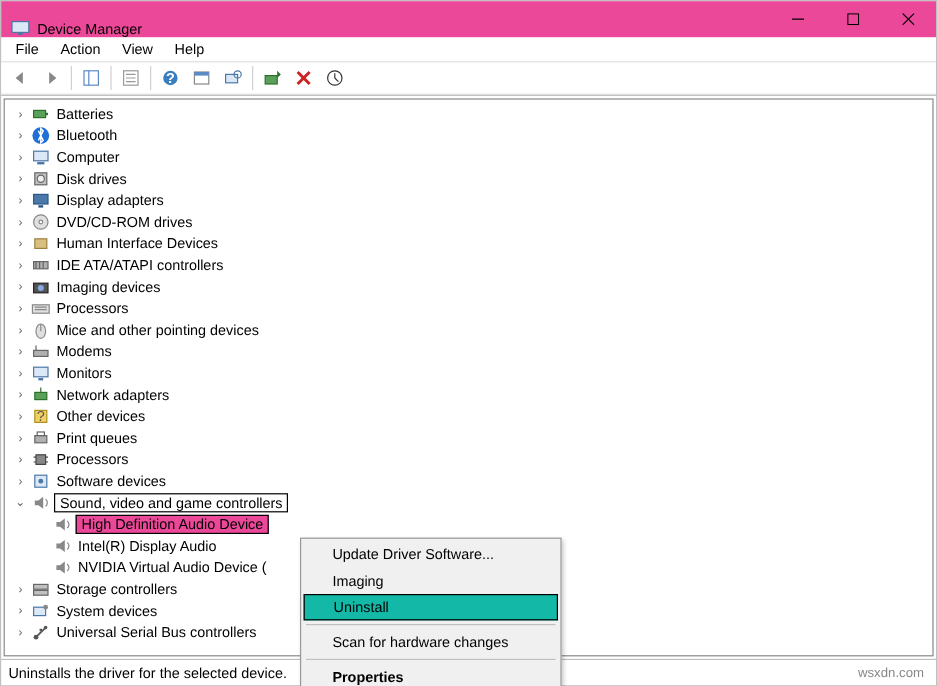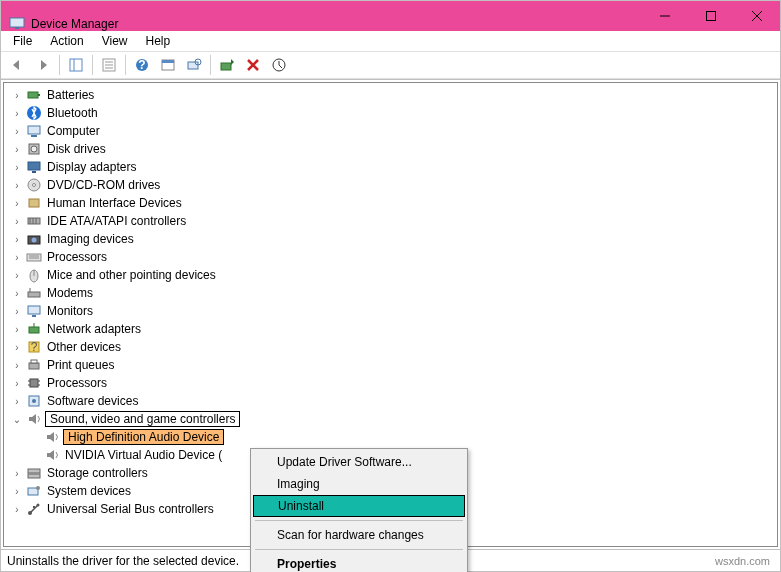--- a/index.html
+++ b/index.html
@@ -16,21 +16,21 @@
 .toolbar .sep { width: 1px; height: 20px; background: #d0d0d0; margin: 0 2px; }
 .content { flex: 1; display: flex; border-top: 1px solid #c0c0c0; position: relative; }
 .tree { flex: 1; padding: 3px 0 3px 6px; overflow-y: scroll; border: 1px solid #888; margin: 2px; position: relative; }
 .node { display: flex; align-items: center; height: 18px; white-space: nowrap; }
 .expander { width: 14px; height: 14px; display: inline-flex; align-items: center; justify-content: center; color: #666; font-size: 10px; cursor: pointer; }
 .nicon { width: 16px; height: 16px; margin: 0 3px 0 2px; display: inline-flex; align-items: center; justify-content: center; }
 .nlabel { padding: 0 2px; }
 .lvl0 { padding-left: 0; }
 .lvl1 { padding-left: 18px; }
 .framed .nlabel { border: 1px solid #000; padding: 4px 4px; height: 16px; display: inline-flex; align-items: center; }
-.sel .nlabel { background: #fdba74; border: 1px solid #000; padding: 0 4px; height: 16px; display: inline-flex; align-items: center; }
+.sel .nlabel { background: #ec4899; border: 1px solid #000; padding: 0 4px; height: 16px; display: inline-flex; align-items: center; }
 .ctxmenu { position: absolute; width: 218px; background: #f0f0f0; border: 1px solid #999; box-shadow: 2px 2px 4px rgba(0,0,0,0.25); padding: 2px; z-index: 10; }
 .ctxmenu .ci { height: 22px; display: flex; align-items: center; padding: 0 20px 0 24px; cursor: default; }
 .ctxmenu .ci.seln { background: #14b8a6; border: 1px solid #000; }
 .ctxmenu .ci.bold { font-weight: bold; }
 .ctxmenu .csep { height: 1px; background: #c0c0c0; margin: 3px 2px; }
 .statusbar { height: 22px; border-top: 1px solid #c0c0c0; display: flex; align-items: center; padding: 0 6px; font-size: 12px; }
 .statusbar .sl { flex: 1; }
 .statusbar .watermark { color: #888; font-size: 11px; padding-right:4px; }
 svg { display: block; }
 </style>
@@ -347,20 +347,30 @@
           <span class="nlabel">High Definition Audio Device</span>
         </div>
         <div class="node lvl1">
           <span class="expander"></span>
           <span class="nicon">
             <svg width="16" height="16">
               <path d="M3 6 L6 6 L10 3 L10 13 L6 10 L3 10 Z" fill="#888"></path>
               <path d="M12 5 Q15 8 12 11" fill="none" stroke="#888"></path>
             </svg>
           </span>
+          <span class="nlabel">Intel(R) Display Audio</span>
+        </div>
+        <div class="node lvl1">
+          <span class="expander"></span>
+          <span class="nicon">
+            <svg width="16" height="16">
+              <path d="M3 6 L6 6 L10 3 L10 13 L6 10 L3 10 Z" fill="#888"></path>
+              <path d="M12 5 Q15 8 12 11" fill="none" stroke="#888"></path>
+            </svg>
+          </span>
           <span class="nlabel">NVIDIA Virtual Audio Device (</span>
         </div>
         <div class="node lvl0">
           <span class="expander">›</span>
           <span class="nicon">
             <svg width="16" height="16">
               <rect x="2" y="4" width="12" height="4" fill="#c0c0c0" stroke="#666"></rect>
               <rect x="2" y="9" width="12" height="4" fill="#c0c0c0" stroke="#666"></rect>
             </svg>
           </span>

